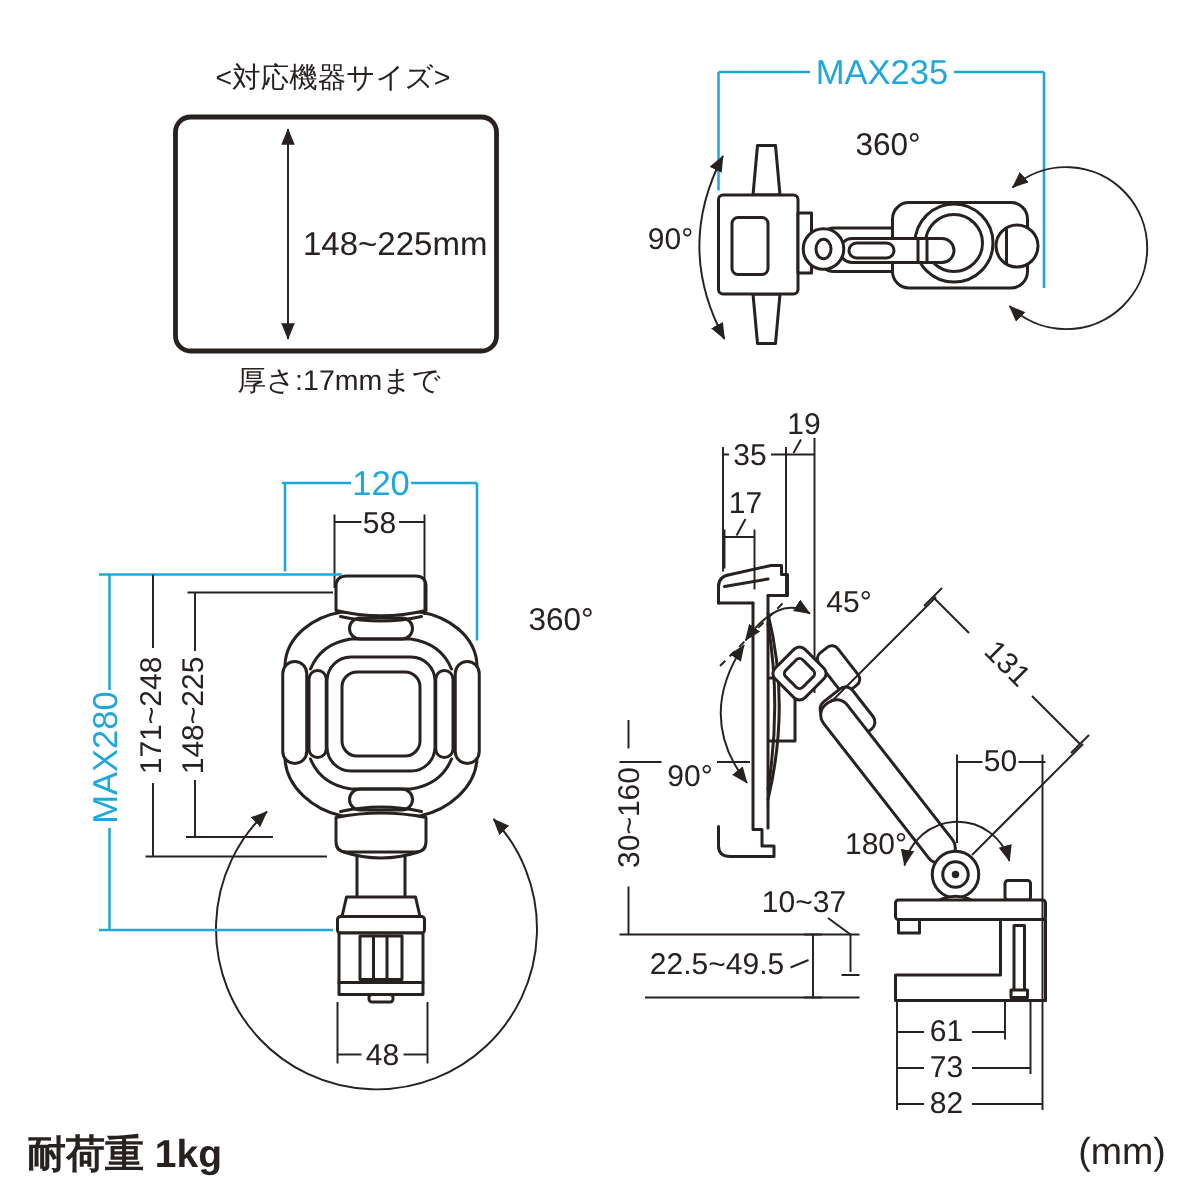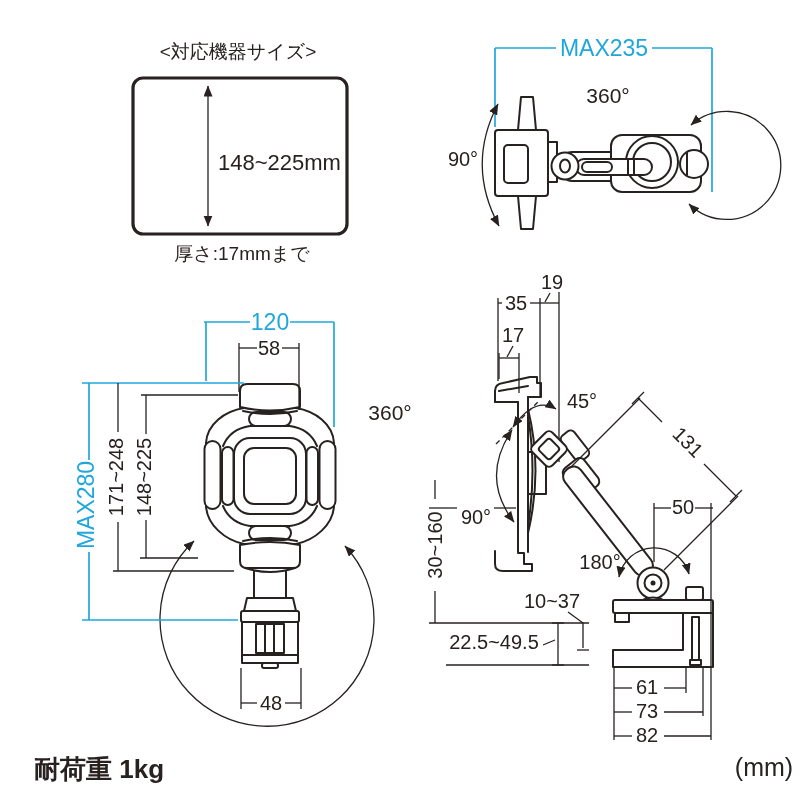--- a/index.html
+++ b/index.html
@@ -1,18 +1,18 @@
 <!DOCTYPE html>
 <html style="--line: #27211f; --accent: #1fa7dc;"><head>
 <meta charset="utf-8">
 <style>
   :root { --line:#27211f; --accent:#1fa7dc; }
   html,body { margin:0; padding:0; background:#ffffff; }
   #stage { width:659px; height:800px; position:relative; background:#fff;
-           font-family:"Liberation Sans","DejaVu Sans",sans-serif;margin-left:16px; }
+           font-family:"Liberation Sans","DejaVu Sans",sans-serif; }
   svg { color: var(--line); }
   text { fill: var(--line); font-family:"Liberation Sans","DejaVu Sans",sans-serif; }
   .t18 { font-size:19px; }
   .t20 { font-size:20px; }
   .t21 { font-size:21px; }
   .t22 { font-size:22px; }
   .t25 { font-size:25px; }
   .bold { font-weight:bold; font-size:26px; }
   .ac  { fill: var(--accent); font-size:23px; }
   .ol  { fill:none; stroke:var(--line); stroke-width:2; stroke-linejoin:round; stroke-linecap:round; }

